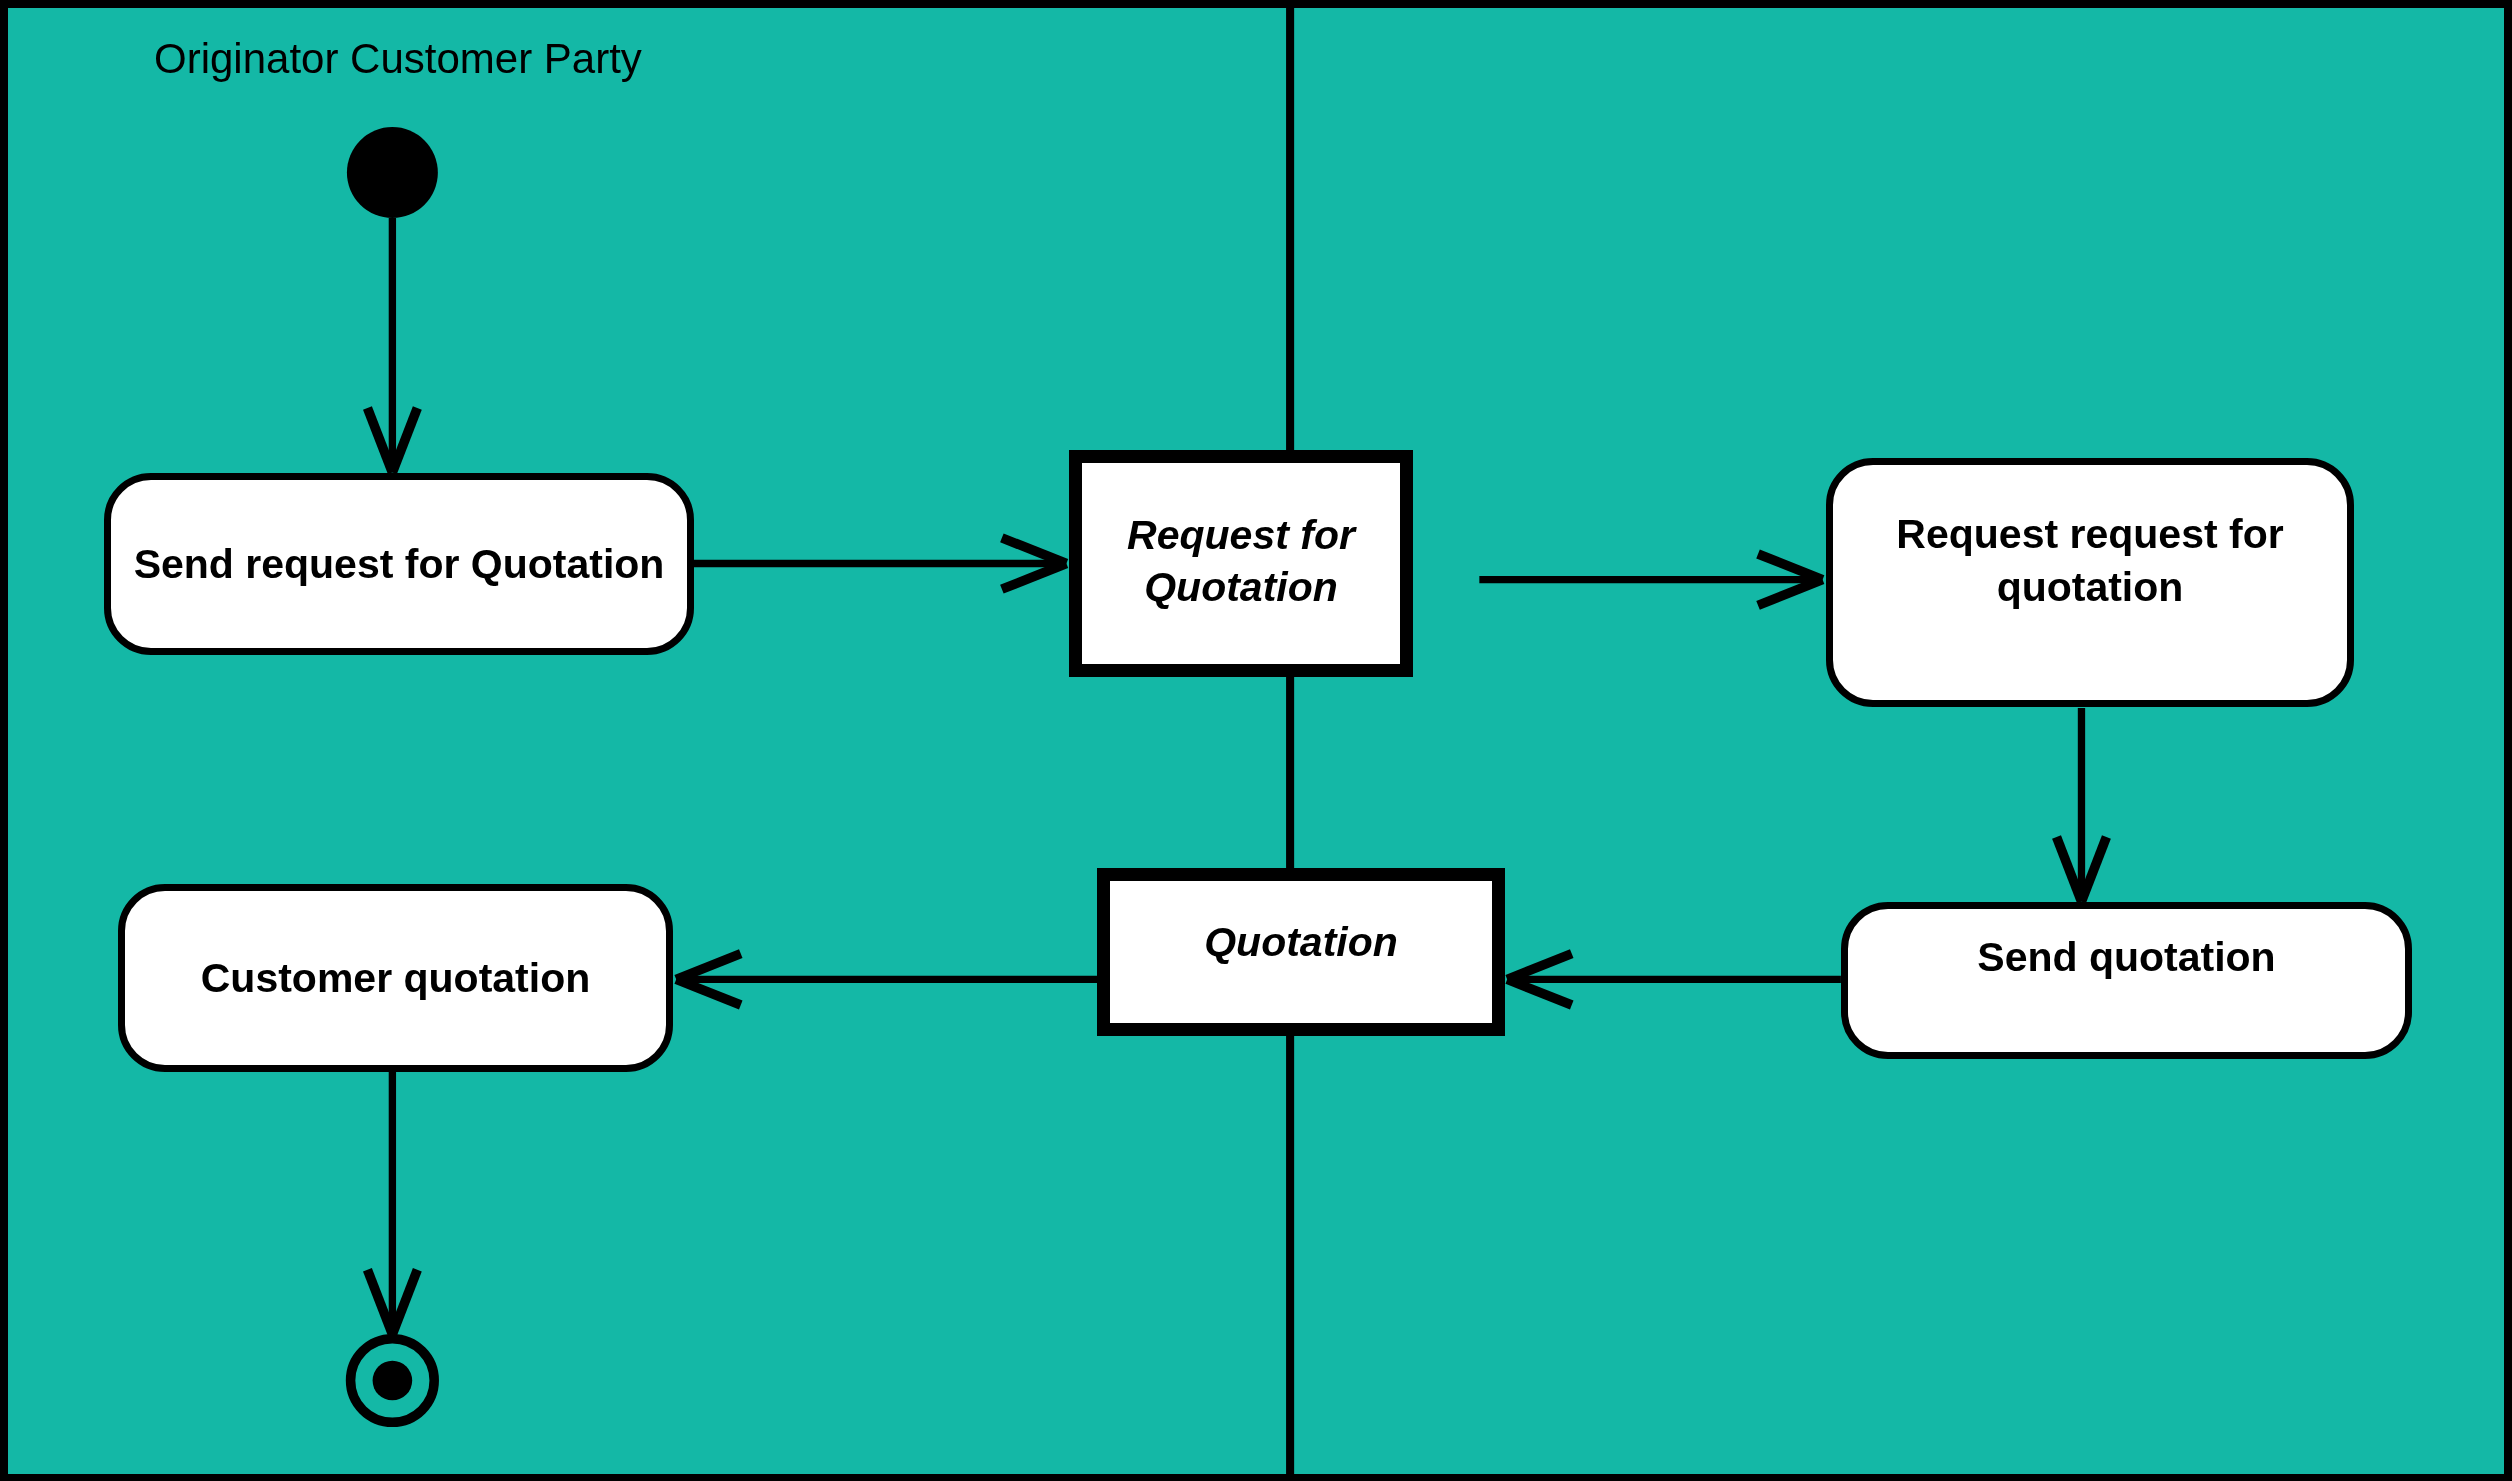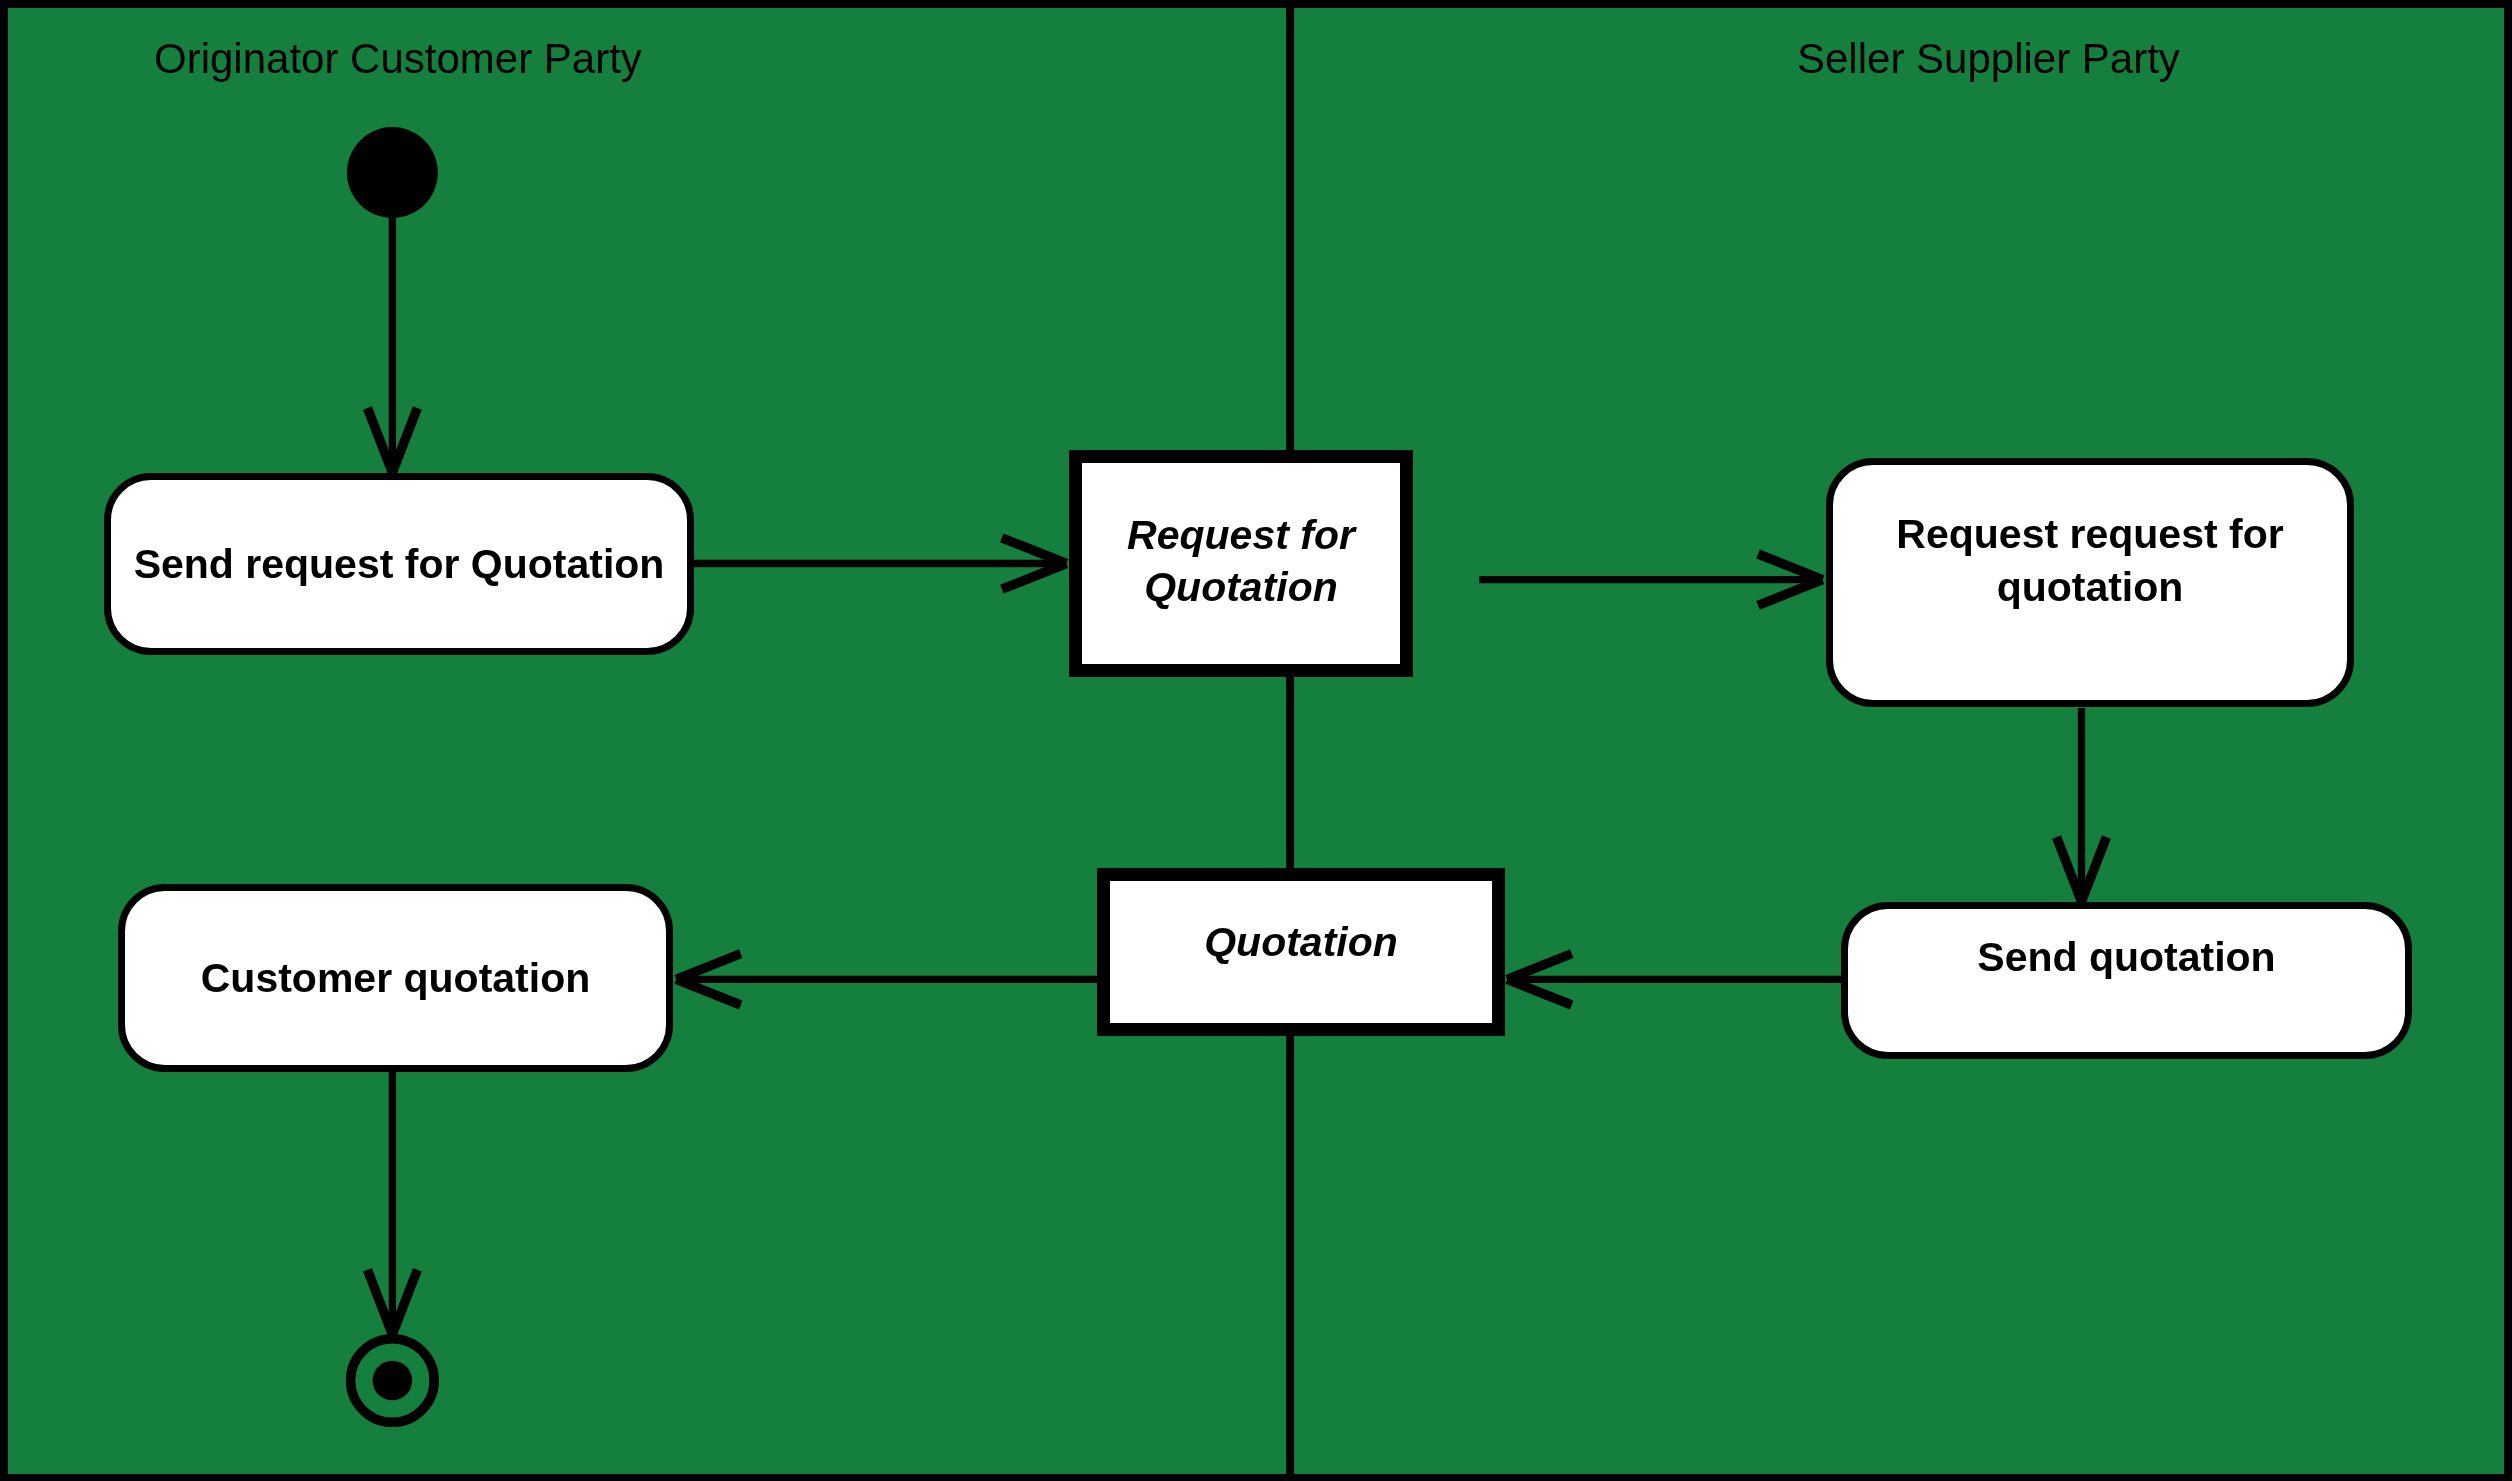--- a/index.html
+++ b/index.html
@@ -1,20 +1,20 @@
 <!DOCTYPE html>
 <html style="font-size:11.7px"><head>
 <meta charset="utf-8">
 <style>
   html, body { margin: 0; padding: 0; background: #ffffff; }
   .stage {
     position: relative;
     width: 2512px;
     height: 1482px;
-    background: #15803d;
+    background: #14b8a6;
     font-family: "Liberation Sans", sans-serif;
     color: #000000;
     overflow: hidden;
   }
   .frame {
     position: absolute;
     inset: 0;
     border: 8px solid #000000;
     box-sizing: border-box;
     z-index: 3;
@@ -113,21 +113,20 @@
     </g>
 
     <g>
       <circle cx="535" cy="1882" r="57" fill="none" stroke="#000000" stroke-width="13"></circle>
       <circle cx="535" cy="1882" r="27" fill="#000000"></circle>
     </g>
   </svg>
 
   <div class="lane-title" style="left:154px; top:35px;">Originator Customer Party</div>
 
-  <div class="lane-title" style="left:1797px; top:35px;">Seller Supplier Party</div>
 
   <div class="node activity" style="left:104px; top:473px; width:590px; height:182px;">
     <span class="label nowrap">Send request for Quotation</span>
   </div>
 
   <div class="node object" style="left:1069px; top:450px; width:344px; height:227px; padding-bottom:5px;">
     <span class="label">Request for Quotation</span>
   </div>
 
   <div class="node activity" style="left:1826px; top:458px; width:528px; height:249px; padding-bottom:44px;">

